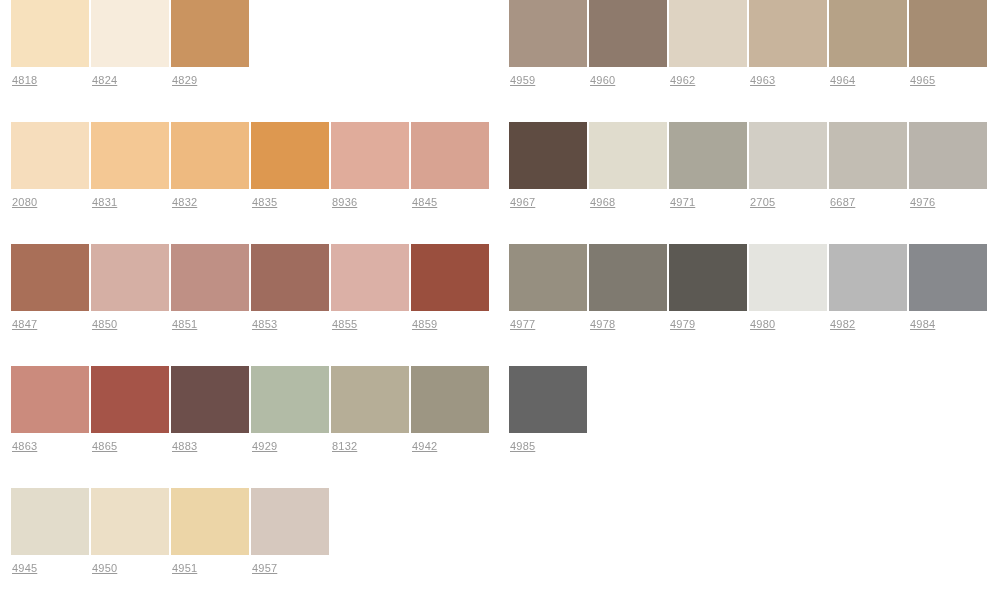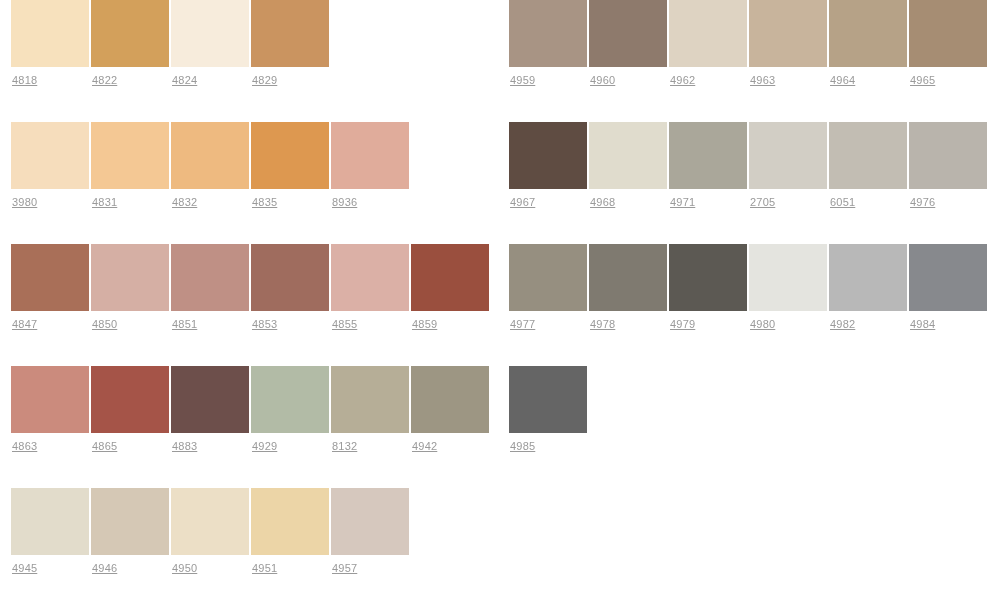--- a/index.html
+++ b/index.html
@@ -76,53 +76,53 @@
 <body>
 
 <div id="palette-board" style="background: rgb(255, 255, 255);">
     <div class="palette-column left-column">
       <div class="swatch-row">
         <div class="swatch-cell">
           <div class="swatch-chip" style="background-color: rgb(247, 225, 189);"></div>
           <a class="swatch-label">4818</a>
         </div>
         <div class="swatch-cell">
-          <div class="swatch-chip" style="background-color: rgb(211, 160, 91);"></div>
-          <a class="swatch-label">4822</a>
-        </div>
-        <div class="swatch-cell">
           <div class="swatch-chip" style="background-color: rgb(247, 236, 220);"></div>
           <a class="swatch-label">4824</a>
         </div>
         <div class="swatch-cell">
           <div class="swatch-chip" style="background-color: rgb(202, 148, 96);"></div>
           <a class="swatch-label">4829</a>
         </div>
       </div>
       <div class="swatch-row">
         <div class="swatch-cell">
           <div class="swatch-chip" style="background-color: rgb(246, 221, 188);"></div>
-          <a class="swatch-label">3980</a>
+          <a class="swatch-label">2080</a>
         </div>
         <div class="swatch-cell">
           <div class="swatch-chip" style="background-color: rgb(244, 200, 148);"></div>
           <a class="swatch-label">4831</a>
         </div>
         <div class="swatch-cell">
           <div class="swatch-chip" style="background-color: rgb(238, 186, 128);"></div>
           <a class="swatch-label">4832</a>
         </div>
         <div class="swatch-cell">
           <div class="swatch-chip" style="background-color: rgb(221, 152, 80);"></div>
           <a class="swatch-label">4835</a>
         </div>
         <div class="swatch-cell">
           <div class="swatch-chip" style="background-color: rgb(224, 172, 155);"></div>
           <a class="swatch-label">8936</a>
         </div>
+        <div class="swatch-cell">
+          <div class="swatch-chip" style="background-color: rgb(216, 163, 146);"></div>
+          <a class="swatch-label">4845</a>
+        </div>
       </div>
       <div class="swatch-row">
         <div class="swatch-cell">
           <div class="swatch-chip" style="background-color: rgb(169, 111, 88);"></div>
           <a class="swatch-label">4847</a>
         </div>
         <div class="swatch-cell">
           <div class="swatch-chip" style="background-color: rgb(213, 175, 164);"></div>
           <a class="swatch-label">4850</a>
         </div>
@@ -168,24 +168,20 @@
           <div class="swatch-chip" style="background-color: rgb(157, 150, 131);"></div>
           <a class="swatch-label">4942</a>
         </div>
       </div>
       <div class="swatch-row">
         <div class="swatch-cell">
           <div class="swatch-chip" style="background-color: rgb(226, 220, 203);"></div>
           <a class="swatch-label">4945</a>
         </div>
         <div class="swatch-cell">
-          <div class="swatch-chip" style="background-color: rgb(213, 200, 181);"></div>
-          <a class="swatch-label">4946</a>
-        </div>
-        <div class="swatch-cell">
           <div class="swatch-chip" style="background-color: rgb(236, 223, 198);"></div>
           <a class="swatch-label">4950</a>
         </div>
         <div class="swatch-cell">
           <div class="swatch-chip" style="background-color: rgb(236, 213, 167);"></div>
           <a class="swatch-label">4951</a>
         </div>
         <div class="swatch-cell">
           <div class="swatch-chip" style="background-color: rgb(214, 200, 190);"></div>
           <a class="swatch-label">4957</a>
@@ -231,21 +227,21 @@
         <div class="swatch-cell">
           <div class="swatch-chip" style="background-color: rgb(170, 167, 154);"></div>
           <a class="swatch-label">4971</a>
         </div>
         <div class="swatch-cell">
           <div class="swatch-chip" style="background-color: rgb(210, 206, 197);"></div>
           <a class="swatch-label">2705</a>
         </div>
         <div class="swatch-cell">
           <div class="swatch-chip" style="background-color: rgb(194, 189, 179);"></div>
-          <a class="swatch-label">6051</a>
+          <a class="swatch-label">6687</a>
         </div>
         <div class="swatch-cell">
           <div class="swatch-chip" style="background-color: rgb(185, 180, 172);"></div>
           <a class="swatch-label">4976</a>
         </div>
       </div>
       <div class="swatch-row">
         <div class="swatch-cell">
           <div class="swatch-chip" style="background-color: rgb(150, 143, 128);"></div>
           <a class="swatch-label">4977</a>

